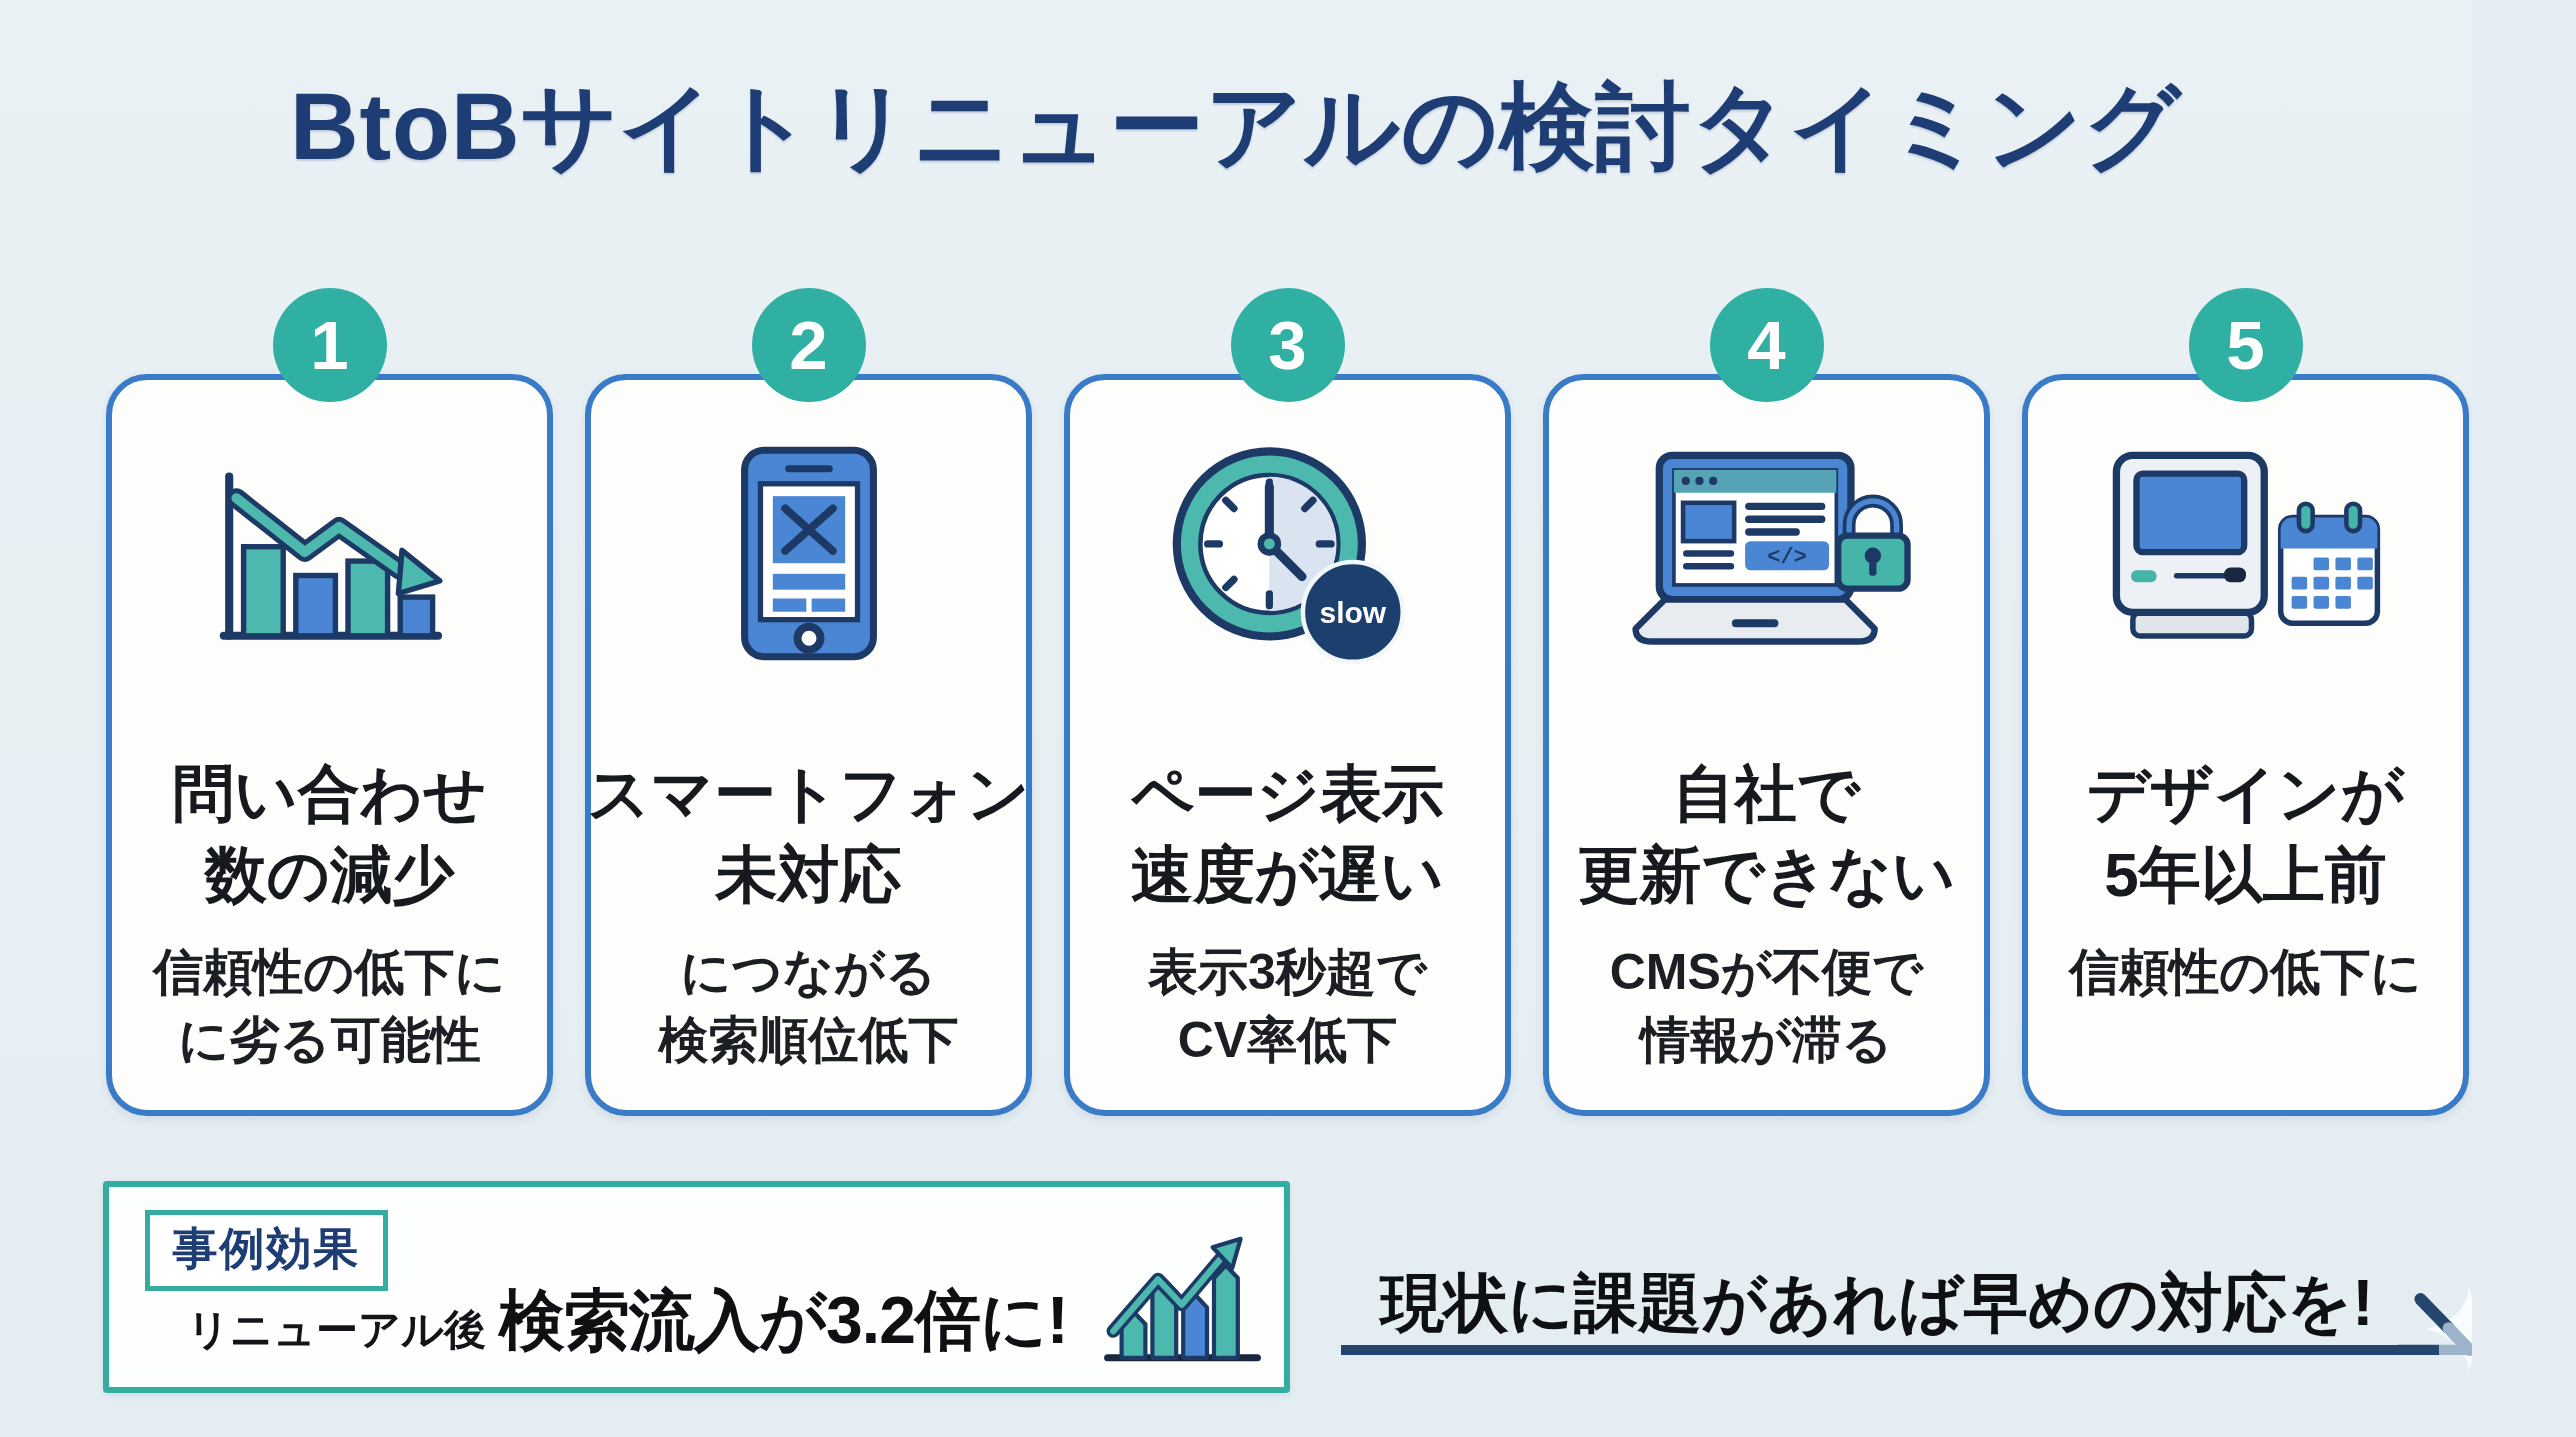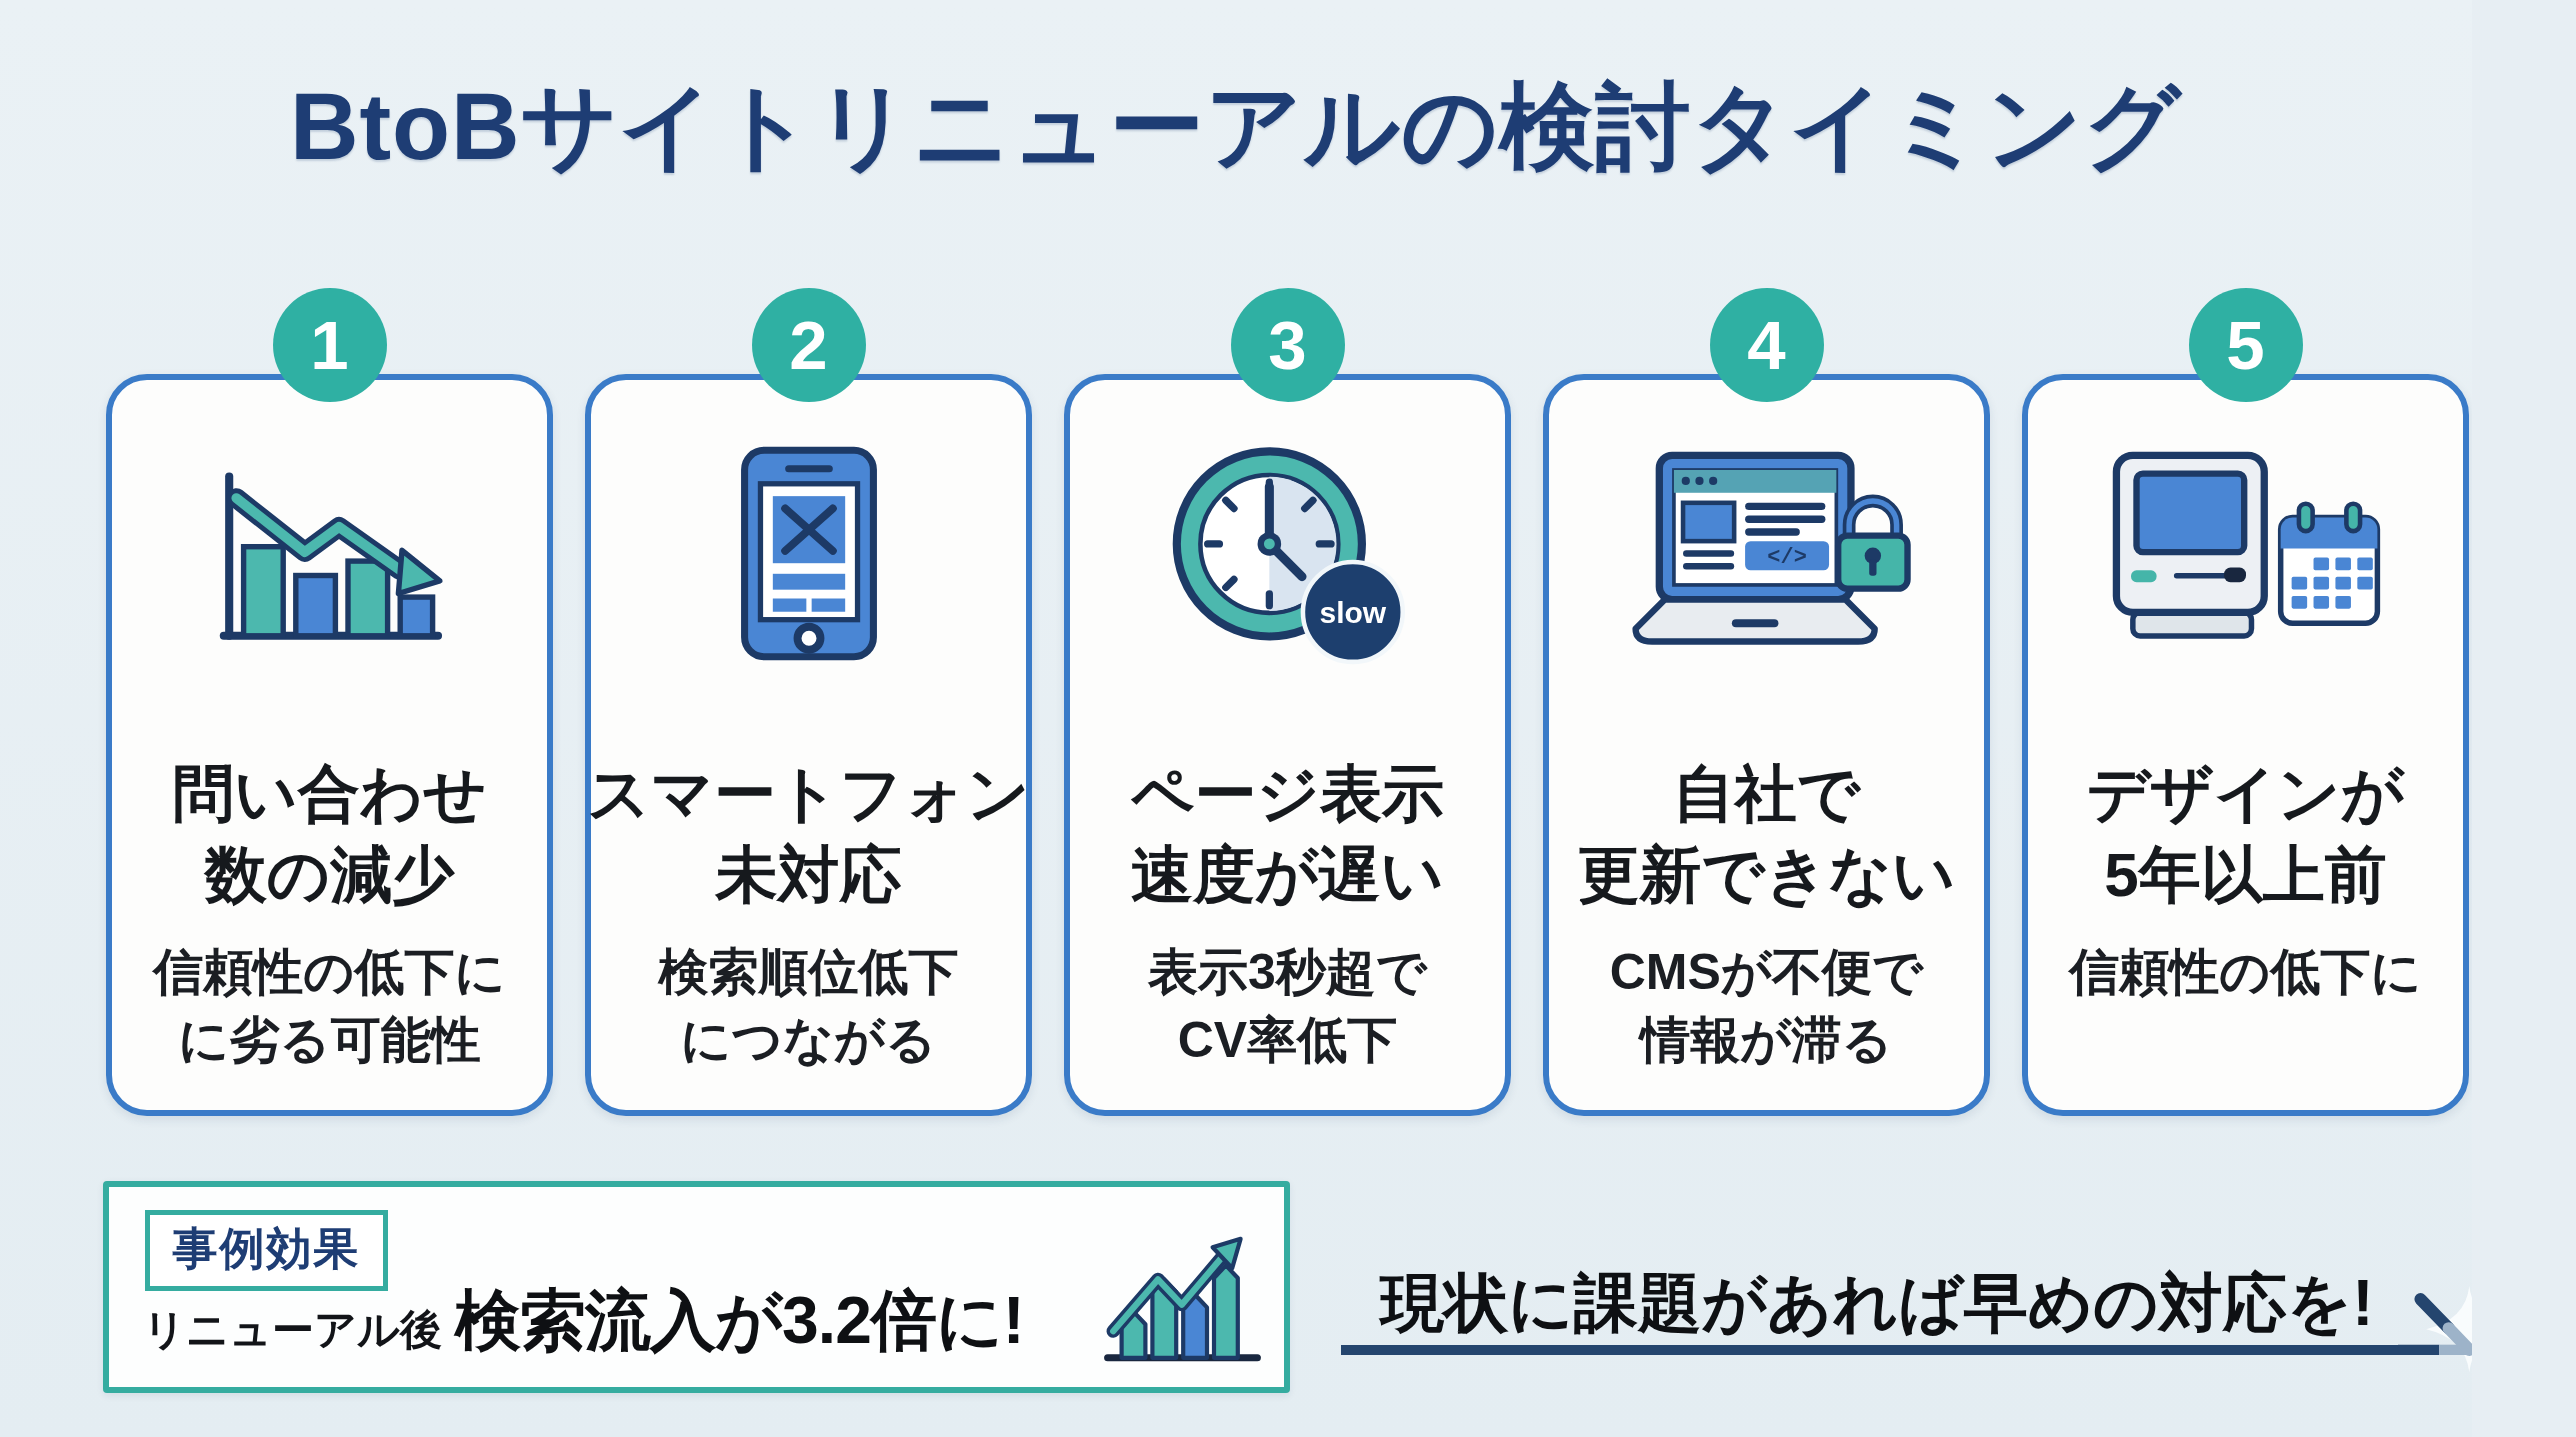--- a/index.html
+++ b/index.html
@@ -108,20 +108,21 @@
     left: 34px; bottom: 20.6px;
     display: flex;
     align-items: flex-end;
     white-space: nowrap;
   }
   .case-prefix {
     font-size: 42px;
     font-weight: 800;
     color: #121418;
     padding-bottom: 8.4px;
+    margin-left: 44px;
   }
   .case-highlight {
     margin-left: 13px;
     font-size: 66px;
     font-weight: 900;
     letter-spacing: -0.9px;
     color: #0e1013;
   }
   .case-icon {
     position: absolute;
@@ -200,22 +201,22 @@
           <rect x="44" y="176" width="38" height="15" fill="#4a86d4"></rect>
           <rect x="88" y="176" width="38" height="15" fill="#4a86d4"></rect>
           <circle cx="85" cy="221" r="13" fill="#ffffff" stroke="#1d3a66" stroke-width="9"></circle>
         </svg>
       </div>
       <div class="card-title">
         <div>スマートフォン</div>
         <div>未対応</div>
       </div>
       <div class="card-desc">
+        <div>につながる</div>
         <div>検索順位低下</div>
-        <div>につながる</div>
       </div>
     </div>
 
     <div class="card">
       <div class="num-circle">
         <span>3</span>
       </div>
       <div class="icon-box">
         <svg width="245" height="228" viewBox="0 0 270 250">
           <circle cx="115" cy="115" r="102" fill="#4cb8ae" stroke="#1d3a66" stroke-width="9"></circle>

